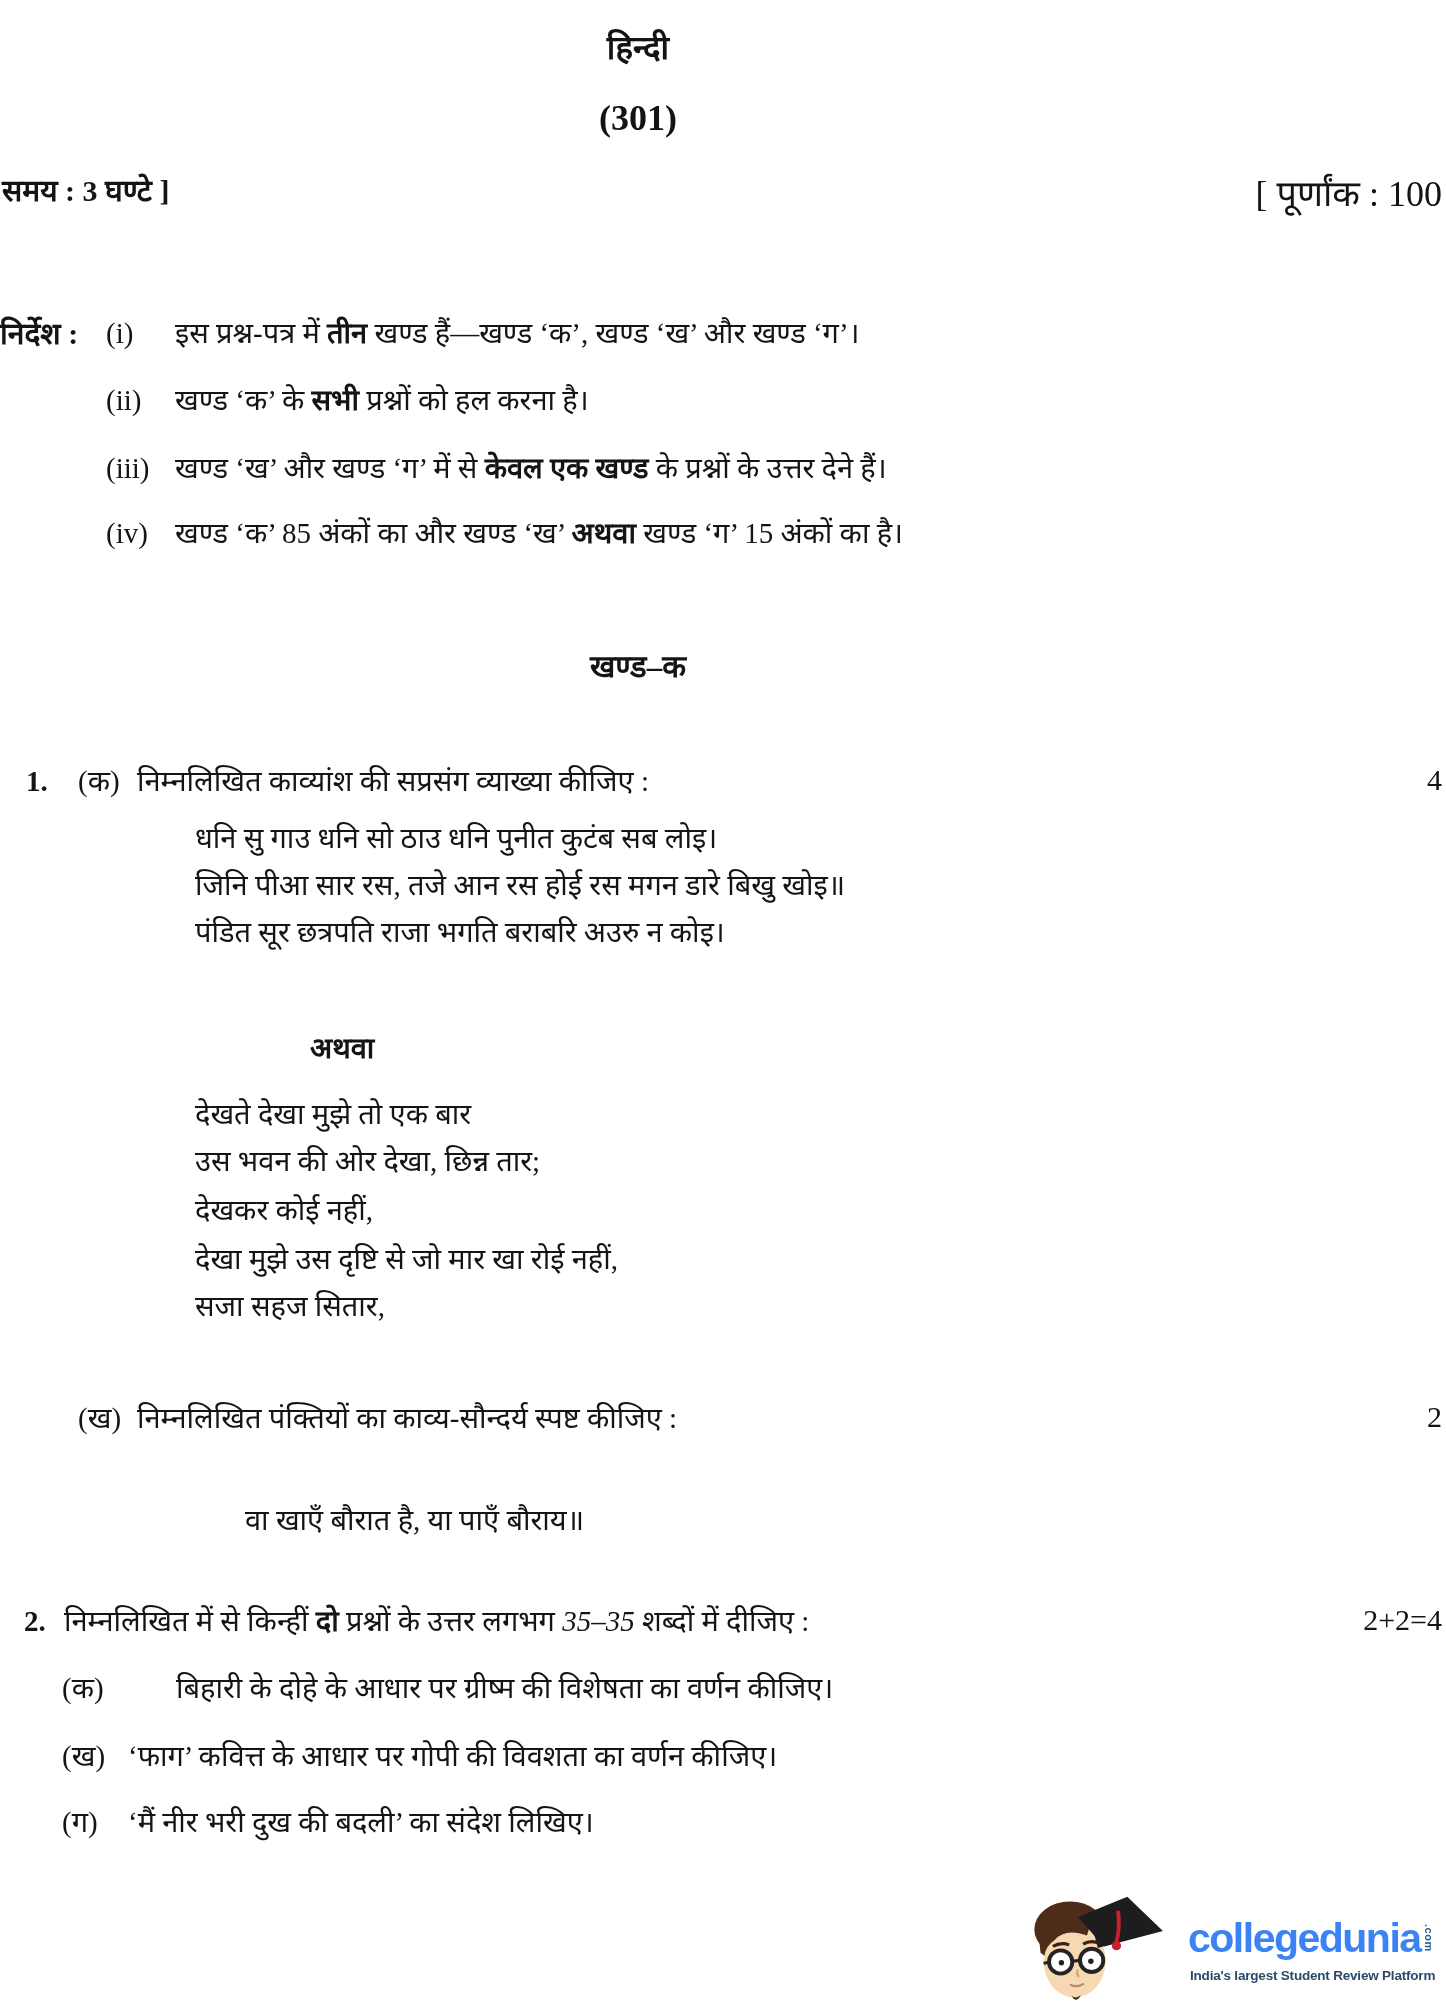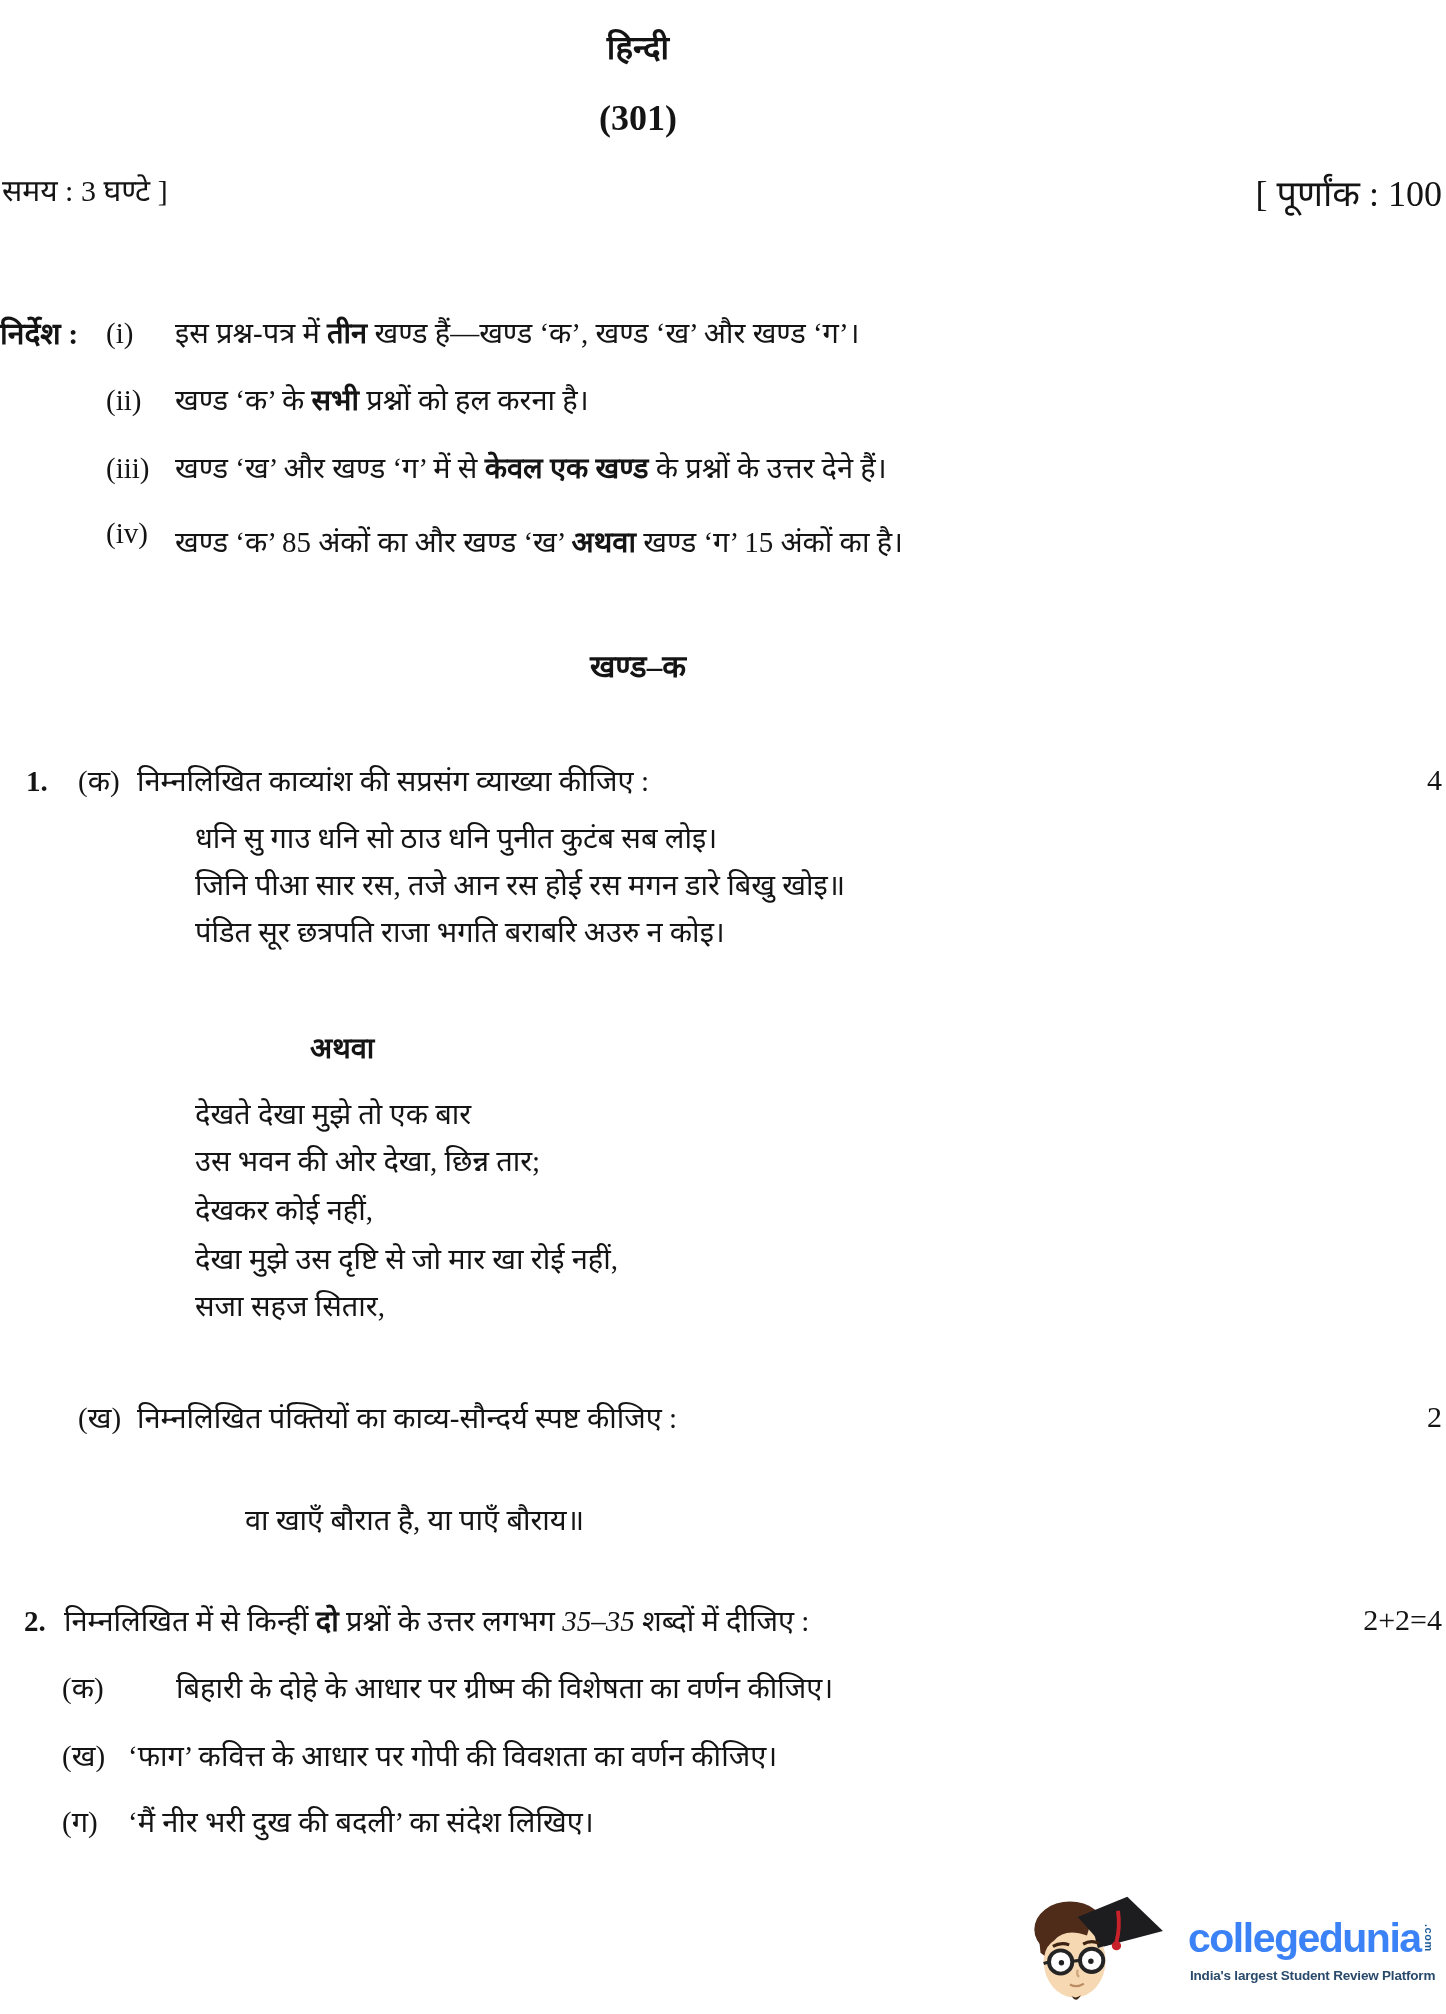--- a/index.html
+++ b/index.html
@@ -32,21 +32,21 @@
     font-size:13.5px; letter-spacing:-0.2px; color:#2a4a6b;
   }
 </style>
 </head>
 <body>
 
 <div class="page">
 
   <div class="line b center" style="left:638px; top:28px; font-size:33px;">हिन्दी</div>
   <div class="line b center" style="left:638px; top:96px; font-size:36px;">(301)</div>
-  <div class="line" style="left:2px; top:172px; font-size:30px;">समय : 3 घण्टे ]</div>
+  <div class="line" style="left:2px; top:172px; font-size:30px;font-weight:bold;">समय : 3 घण्टे ]</div>
   <div class="line" style="right:4px; top:172px; font-size:36px;">[ पूर्णांक : 100</div>
 
   <div class="line b" style="left:0px; top:315px; font-size:30px;">निर्देश :</div>
 
   <div class="line" style="left:106px; top:315px;">
     <span>(i)</span>
   </div>
   <div class="line" style="left:175px; top:315px;">
     <span>इस प्रश्न-पत्र में </span><span class="b">तीन</span><span> खण्ड हैं—खण्ड ‘क’, खण्ड ‘ख’ और खण्ड ‘ग’।</span>
   </div>
@@ -61,21 +61,21 @@
   <div class="line" style="left:106px; top:450px;">
     <span>(iii)</span>
   </div>
   <div class="line" style="left:175px; top:450px;">
     <span>खण्ड ‘ख’ और खण्ड ‘ग’ में से </span><span class="b">केवल एक खण्ड</span><span> के प्रश्नों के उत्तर देने हैं।</span>
   </div>
 
   <div class="line" style="left:106px; top:515px;">
     <span>(iv)</span>
   </div>
-  <div class="line" style="left:175px; top:515px;margin-top:9px;">
+  <div class="line" style="left:175px; top:515px;">
     <span>खण्ड ‘क’ 85 अंकों का और खण्ड ‘ख’ </span><span class="b">अथवा</span><span> खण्ड ‘ग’ 15 अंकों का है।</span>
   </div>
 
   <div class="line b center" style="left:638px; top:648px; font-size:31px;">खण्ड–क</div>
 
   <div class="line b" style="left:26px; top:763px;">1.</div>
   <div class="line" style="left:78px; top:763px;">(क)</div>
   <div class="line" style="left:137px; top:763px;">निम्नलिखित काव्यांश की सप्रसंग व्याख्या कीजिए :</div>
   <div class="marks" style="top:763px;">4</div>
 

